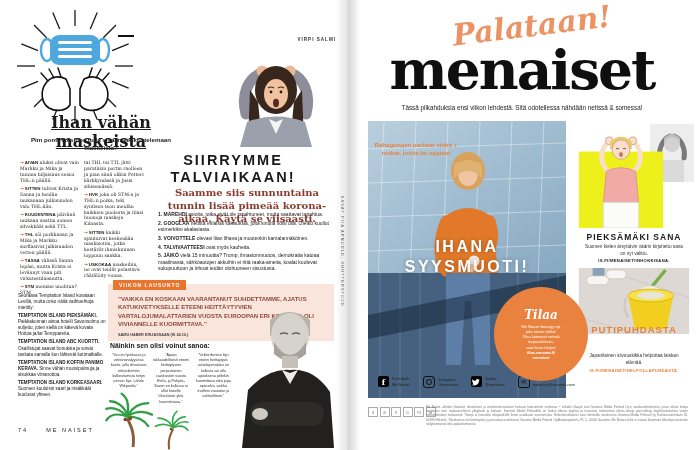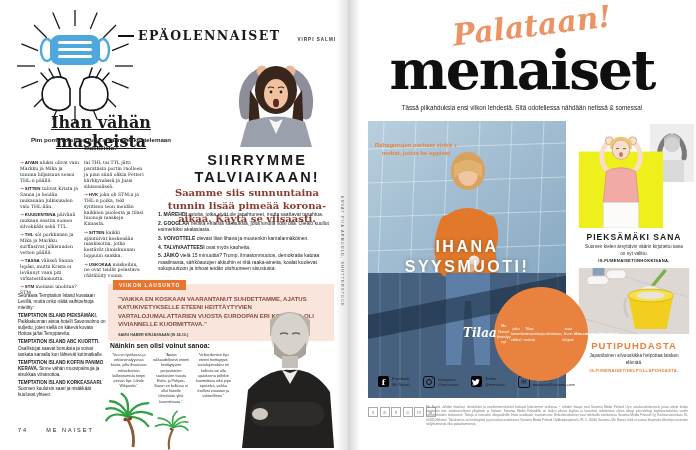--- a/index.html
+++ b/index.html
@@ -42,21 +42,21 @@
 
   
   .script{font-family:"DejaVu Serif",serif;font-style:italic;font-weight:bold;font-size:30px;
           color:#ec9366;transform:rotate(-7deg);}
   .logo{font-family:"DejaVu Serif",serif;font-weight:bold;font-size:55px;letter-spacing:-2px;color:#0f0f0f;line-height:1;}
   .subtitle{font-size:6.3px;color:#222;}
   .raha{color:#e8823e;font-weight:bold;font-size:6px;line-height:1.35;}
   .syys{color:#fff;font-weight:900;font-size:16px;letter-spacing:2.5px;line-height:1.25;
         text-shadow:0 0 4px rgba(0,0,0,.35);}
   .tilaa-circle{width:94px;height:94px;border-radius:50%;background:#e8823e;color:#fff;
-        display:flex;flex-direction:row;align-items:center;justify-content:center;text-align:center;}
+        display:flex;flex-direction:column;align-items:center;justify-content:center;text-align:center;}
   .tilaa-script{font-family:"DejaVu Serif",serif;font-style:italic;font-weight:bold;font-size:12px;margin-bottom:2px;}
   .tilaa-line{display:block;font-size:3.9px;line-height:1.35;}
   .tilaa-bold{font-weight:bold;}
   .sec-head{font-weight:900;font-size:8.5px;letter-spacing:1px;}
   .sec-text{font-size:4.7px;line-height:1.45;color:#333;}
   .sec-link{font-size:4.2px;font-weight:bold;letter-spacing:.3px;}
   .puti-head{color:#e8813c;font-weight:900;font-size:9.5px;letter-spacing:1px;}
   .puti-link{color:#e8813c;}
   .social{display:flex;gap:13px;align-items:flex-start;}
   .soc-item{display:flex;gap:3px;align-items:center;}
@@ -112,21 +112,21 @@
         <line x1="34" y1="70" x2="27" y2="62"></line>
           <line x1="40" y1="67" x2="35" y2="58"></line>
           <line x1="47" y1="66" x2="44" y2="57"></line>
         <line x1="88" y1="70" x2="95" y2="62"></line>
           <line x1="82" y1="67" x2="87" y2="58"></line>
           <line x1="75" y1="66" x2="78" y2="57"></line>
       </g>
     </svg>
   </div>
 
-  <div class="abs ep-title" style="left:118px;top:28px;"><span class="ep-dash"></span><span>EPÄOLENNAISET</span></div>
+  <div class="abs ep-title" style="left:118px;top:28px;"><span class="ep-dash"></span></div>
   <div class="abs byline" style="left:266px;top:37px;width:70px;">VIRPI SALMI</div>
 
   <div class="abs" style="left:186px;top:50px;width:152px;height:97px;overflow:hidden;">
     <svg width="152" height="97" viewBox="0 0 152 97">
       <g stroke="#8e8e9a" stroke-width="11" stroke-linecap="round" fill="none">
         <path d="M60,64 C55,44 62,28 76,23"></path>
         <path d="M120,64 C125,44 118,28 104,23"></path>
       </g>
       <circle cx="76" cy="21" r="5.5" fill="#eab894"></circle>
         <circle cx="104" cy="21" r="5.5" fill="#eab894"></circle>
@@ -156,21 +156,21 @@
     <p><span class="arw">→</span><b>STM</b> <span>meinasi unohtua? STM</span></p>
   </div>
 
   <div class="abs bul" style="left:84px;top:160px;width:60px;">
     <p><span>tai THL tai TTL jätti paratiisin portin raolleen ja pian siinä olikin Petteri kärkkymässä ja Jussi sihisemässä.</span></p>
     <p><span class="arw">→</span><b>HVK</b> <span>joka oli STM:n ja THL:n poika, teki syntisen teon meidän kaikkien puolesta ja tilasi huonoja maskeja Kiinasta.</span></p>
     <p><span class="arw">→</span><b>SITTEN</b> <span>kaikki ajautuivat keskenään maskisotiin, jotka kestävät ihmiskunnan loppuun saakka.</span></p>
     <p><span class="arw">→</span><b>USKOKAA</b> <span>maskeihin, ne ovat teidät pelastava räätälöity voima.</span></p>
   </div>
 
-  <div class="abs talvi-title ctr" style="left:168px;top:152px;width:178px;">SIIRRYMME TALVIAIKAAN!</div>
+  <div class="abs talvi-title ctr" style="left:144px;top:152px;width:178px;">SIIRRYMME TALVIAIKAAN!</div>
   <div class="abs talvi-sub ctr" style="left:162px;top:186px;width:170px;">Saamme siis sunnuntaina tunnin lisää pimeää korona-aikaa. Käytä se viisaasti.</div>
   <div class="abs tlist" style="left:158px;top:211px;width:176px;">
     <p><b>1. MÄREHDI</b> <span>asioita, jotka eivät ole tapahtuneet, mutta saattavat tapahtua.</span></p>
     <p><b>2. GOOGLAA</b> <span>netistä erilaisia sairauksia, joita sinulla voisi olla. Oletko kuullut esimerkiksi akalasiasta.</span></p>
     <p><b>3. VOIVOTTELE</b> <span>olevasi liian lihava ja muutenkin kamalannäköinen.</span></p>
     <p><b>4. TALVIVAATTEESI</b> <span>ovat myös kauheita.</span></p>
     <p><b>5. JÄIKÖ</b> <span>vielä 15 minuuttia? Trump, ilmastonmuutos, demokratia katoaa maailmasta, sähköautojen akkuihin ei riitä raaka-aineita, koalat kuolevat sukupuuttoon ja inhoat teidän olohuoneen sisustusta.</span></p>
   </div>
 
   <div class="abs v-credit" style="left:340px;top:196px;height:150px;">KUVAT PIIA ARNOULD, SHUTTERSTOCK</div>
@@ -353,21 +353,21 @@
       <rect x="8" y="8" width="22" height="9" rx="4.5" fill="#f7f6f4" stroke="#cfc6bd" stroke-width="0.8"></rect>
       <rect x="28" y="2" width="20" height="9" rx="4.5" fill="#f7f6f4" stroke="#cfc6bd" stroke-width="0.8"></rect>
       <line x1="70" y1="24" x2="88" y2="2" stroke="#7ab04a" stroke-width="3.5"></line>
       <ellipse cx="72" cy="24" rx="11" ry="6" fill="#f2efe8" stroke="#d8d4c8" stroke-width="1"></ellipse>
       <path d="M50,28 L96,28 L89,62 L57,62 Z" fill="#f2cf1e"></path>
       <ellipse cx="73" cy="28" rx="23" ry="6.5" fill="#f7e04a" stroke="#d8b90f" stroke-width="1"></ellipse>
       <ellipse cx="73" cy="28" rx="14" ry="4" fill="#e8e4da"></ellipse>
       <path d="M48,30 Q44,40 50,50" stroke="#cfc9c4" stroke-width="2.5" fill="none"></path>
     </svg>
   </div>
-  <div class="abs puti-head ctr" style="left:578px;top:340px;width:112px;">PUTIPUHDASTA</div>
+  <div class="abs puti-head ctr" style="left:578px;top:324px;width:112px;">PUTIPUHDASTA</div>
   <div class="abs sec-text ctr" style="left:588px;top:353px;width:92px;">Japanilainen siivouskikka helpottaa laiskan elämää.</div>
   <div class="abs sec-link puti-link ctr" style="left:576px;top:368px;width:116px;">IS.FI/MENAISET/HELPOLLAPUHDASTA.</div>
 
   <div class="abs social" style="left:378px;top:376px;">
     <div class="soc-item">
       <span class="ic-fb">f</span>
       <span class="soc-txt">
           <span style="display:block;">Facebook:</span>
           <span style="display:block;">Me Naiset</span>
         </span>

